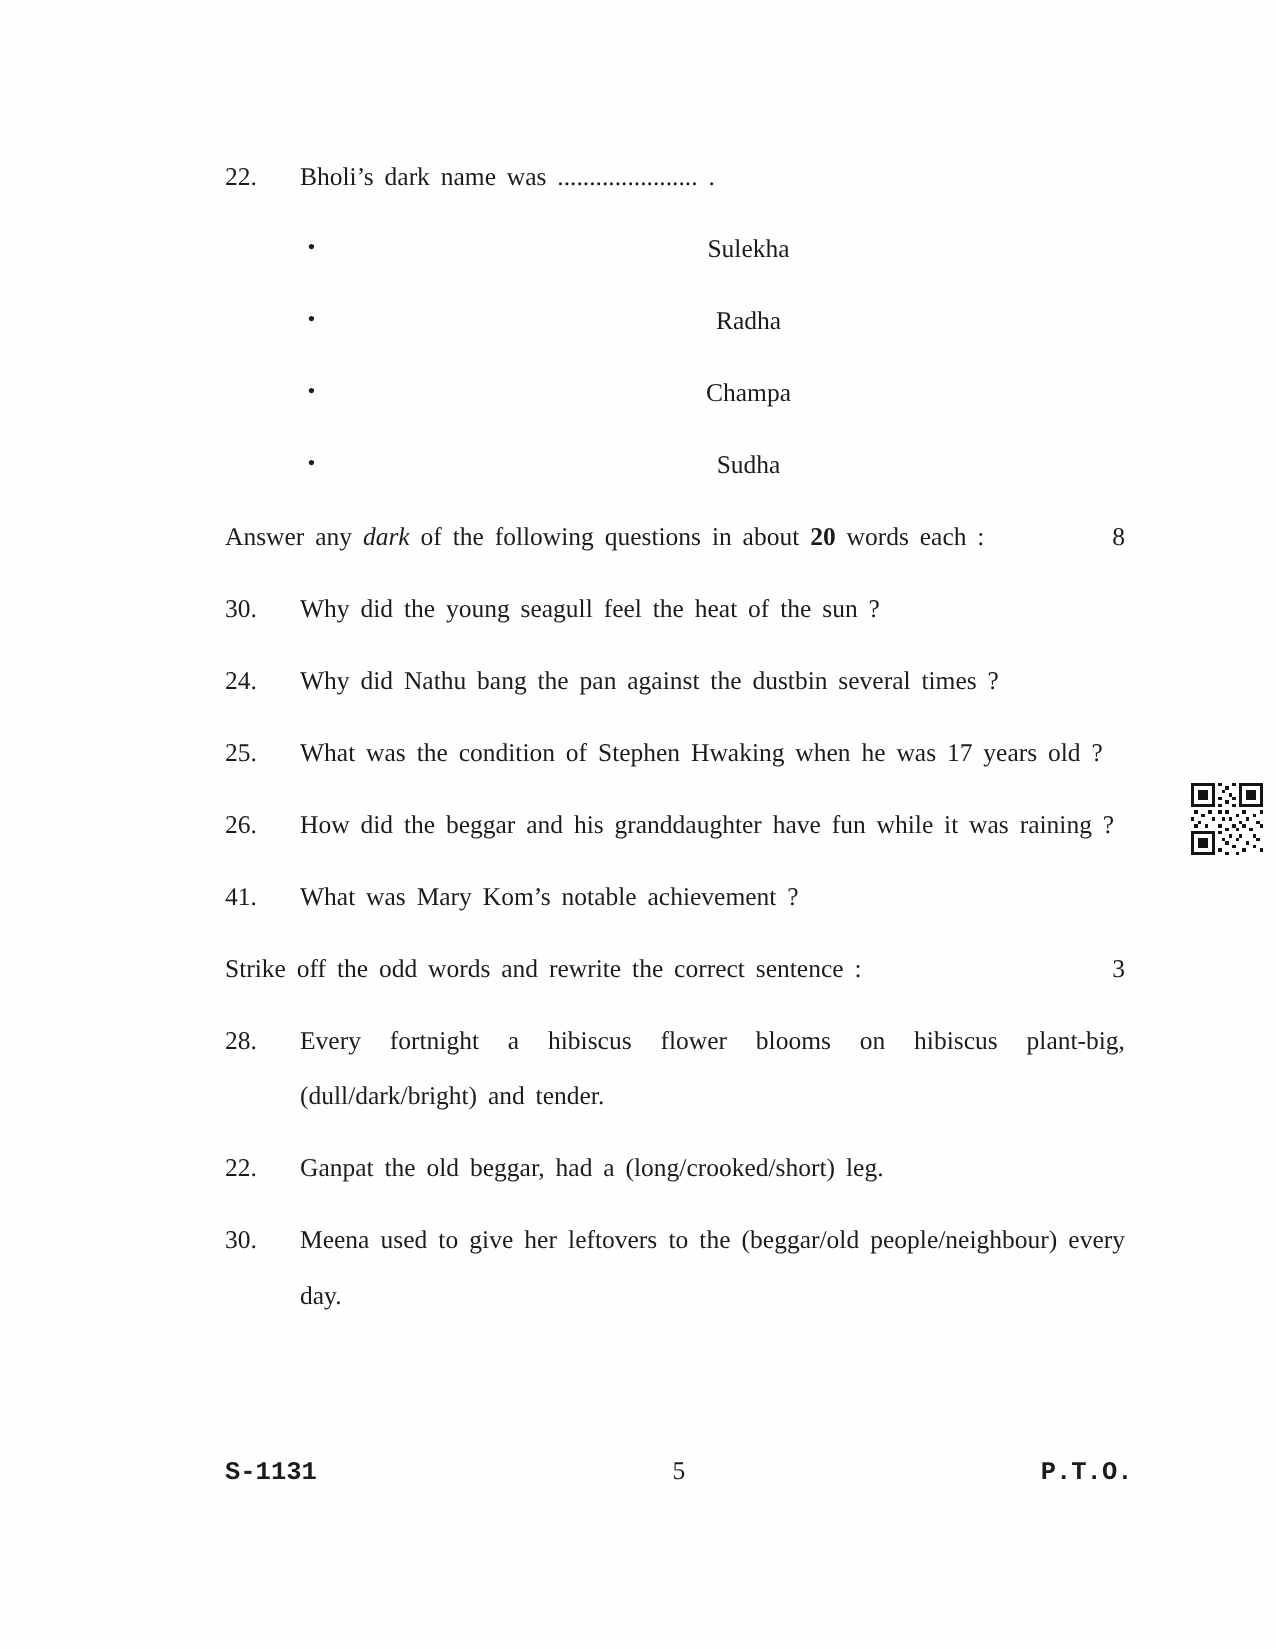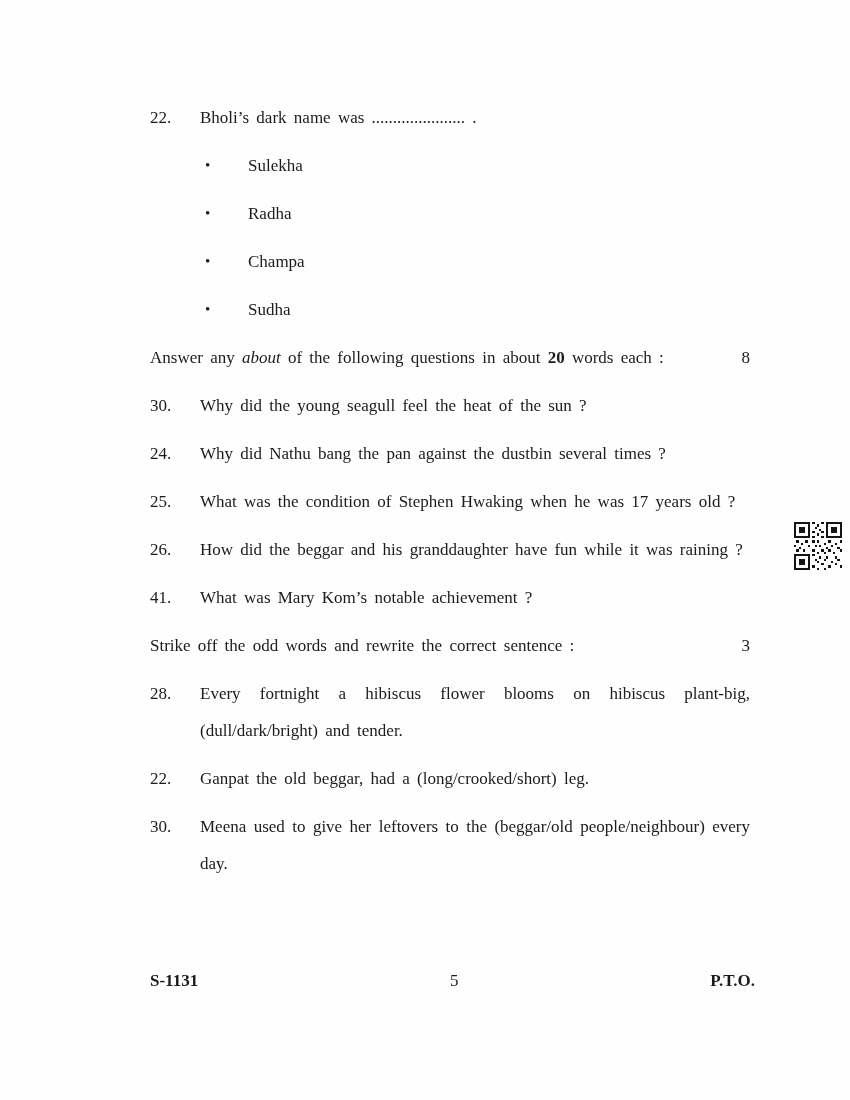--- a/index.html
+++ b/index.html
@@ -21,36 +21,36 @@
     width: 600px;
     font-size: 17px;
     line-height: 37px;
   }
   .q-row { display: flex; margin-bottom: 11px; }
   .q-num { flex: none; width: 50px; }
   .q-text { flex: 1; text-align: justify; word-spacing: 3px; }
   .option-row { display: flex; margin-bottom: 11px; }
   .option-indent { flex: none; width: 55px; }
   .bullet { flex: none; width: 43px; font-size: 15px; }
-  .option-label { flex: 1; }
+  .option-label { flex: 1; text-align: center; }
   .instruction-row { display: flex; margin-bottom: 11px; }
   .instr-text { flex: 1; text-align: justify; word-spacing: 3px; padding-right: 20px; }
   .marks { flex: none; width: 30px; text-align: right; }
   .footer {
     position: absolute;
     top: 962px;
     left: 150px;
     width: 605px;
     display: flex;
     justify-content: space-between;
     align-items: baseline;
     font-size: 17px;
     line-height: 37px;
   }
-  .footer .code, .footer .pto { font-weight: 700; }
+  .footer .code, .footer .pto { font-weight: 700; font-family: Liberation Mono, monospace; }
   .qr {
     position: absolute;
     top: 522px;
     left: 794px;
     width: 48px;
     height: 48px;
   }
 </style>
 </head>
 <body>
@@ -79,21 +79,21 @@
       <span class="bullet">•</span>
       <span class="option-label">Champa</span>
     </div>
     <div class="option-row">
       <span class="option-indent"></span>
       <span class="bullet">•</span>
       <span class="option-label">Sudha</span>
     </div>
 
     <div class="instruction-row">
-      <span class="instr-text"><span>Answer any </span><i>about</i><span> of the following questions in about </span><b>20</b><span> words each :</span></span>
+      <span class="instr-text"><span>Answer any </span><i>dark</i><span> of the following questions in about </span><b>20</b><span> words each :</span></span>
       <span class="marks">8</span>
     </div>
 
     <div class="q-row">
       <span class="q-num">30.</span>
       <span class="q-text">Why did the young seagull feel the heat of the sun ?</span>
     </div>
     <div class="q-row">
       <span class="q-num">24.</span>
       <span class="q-text">Why did Nathu bang the pan against the dustbin several times ?</span>

